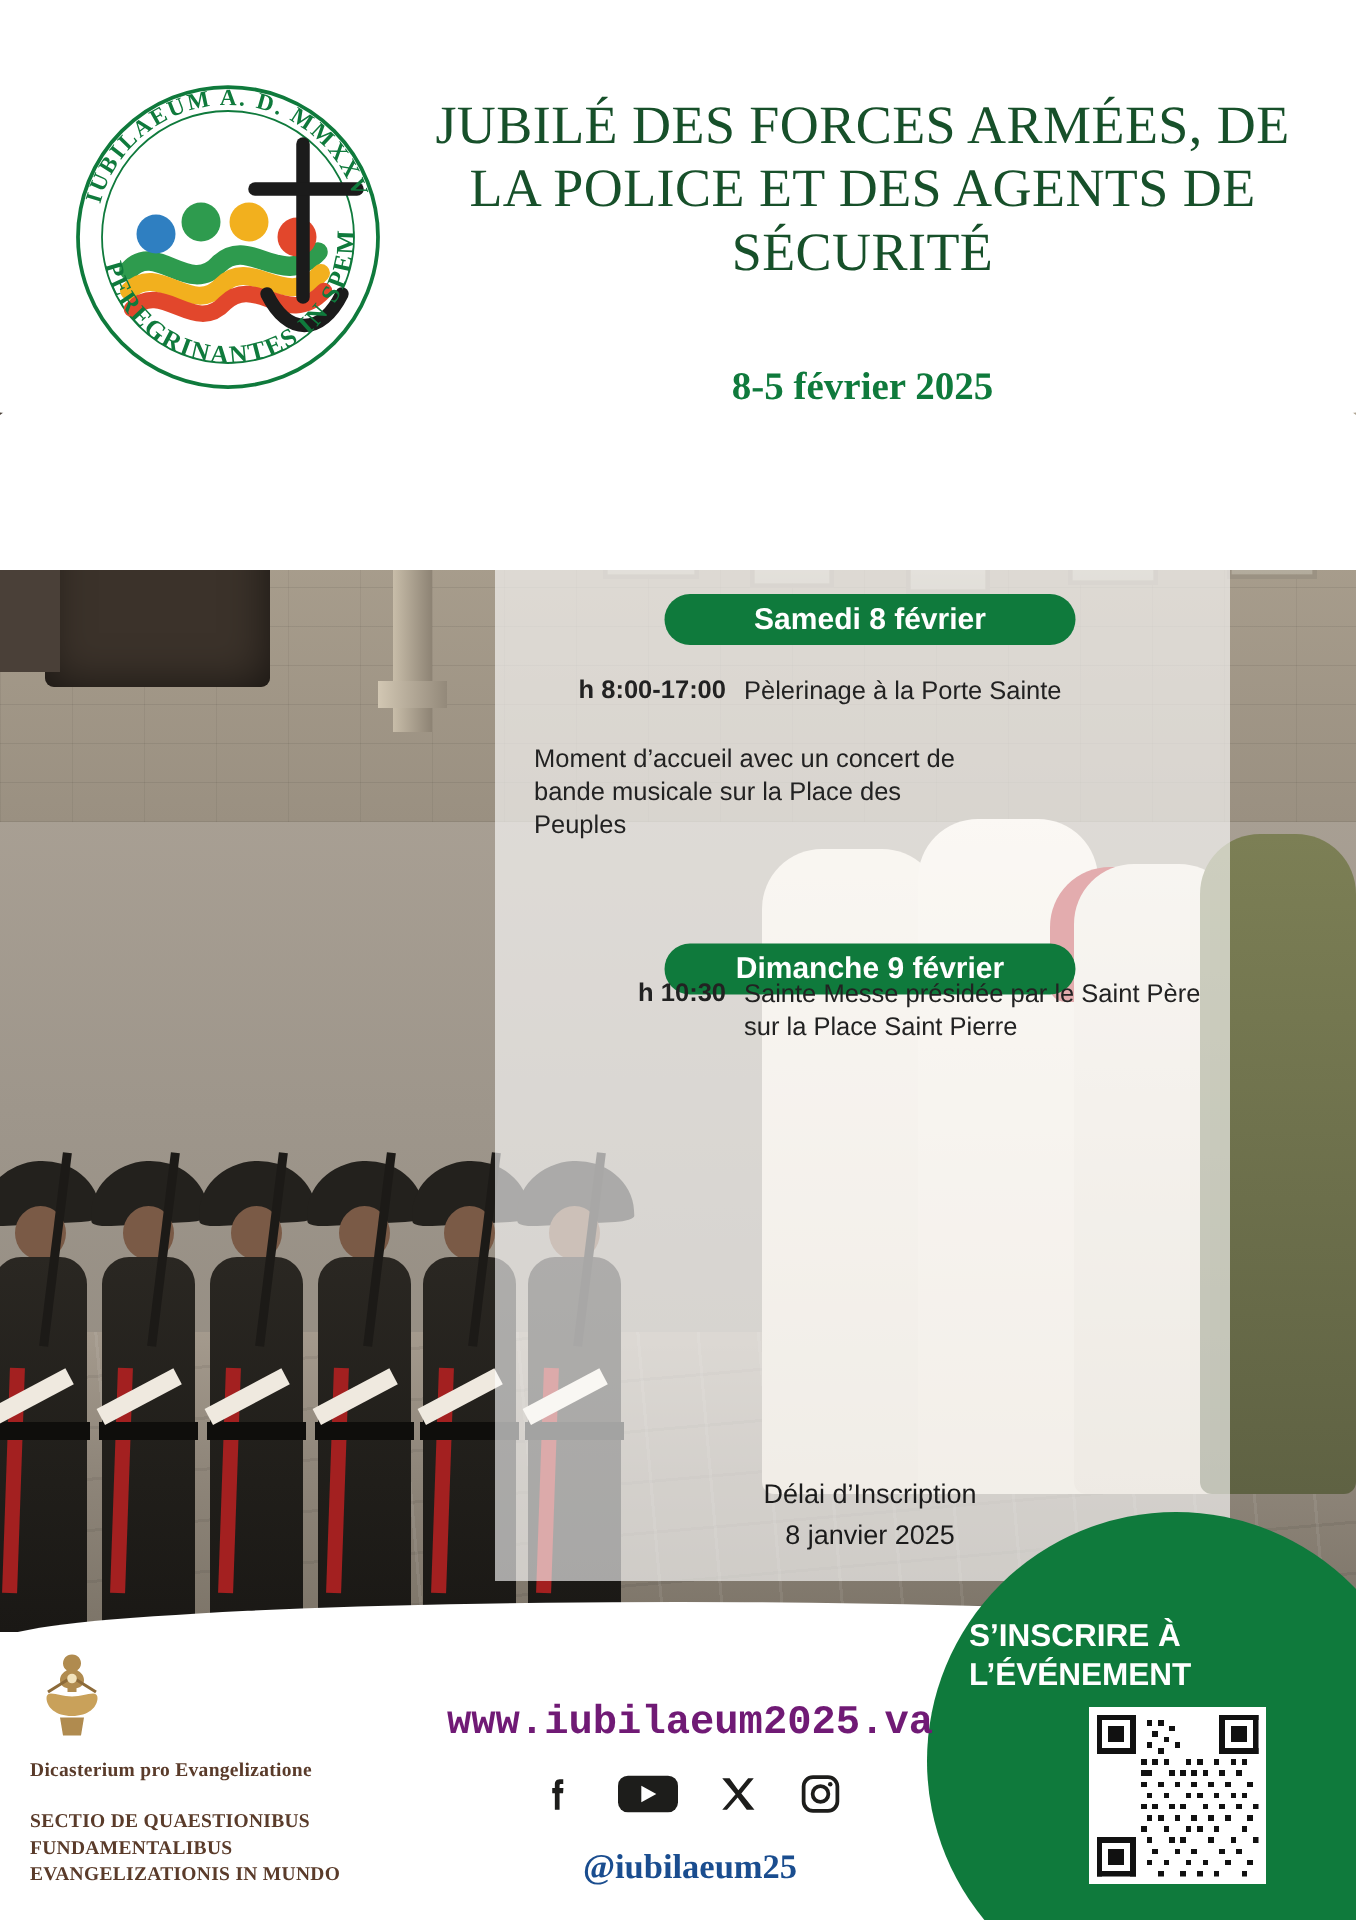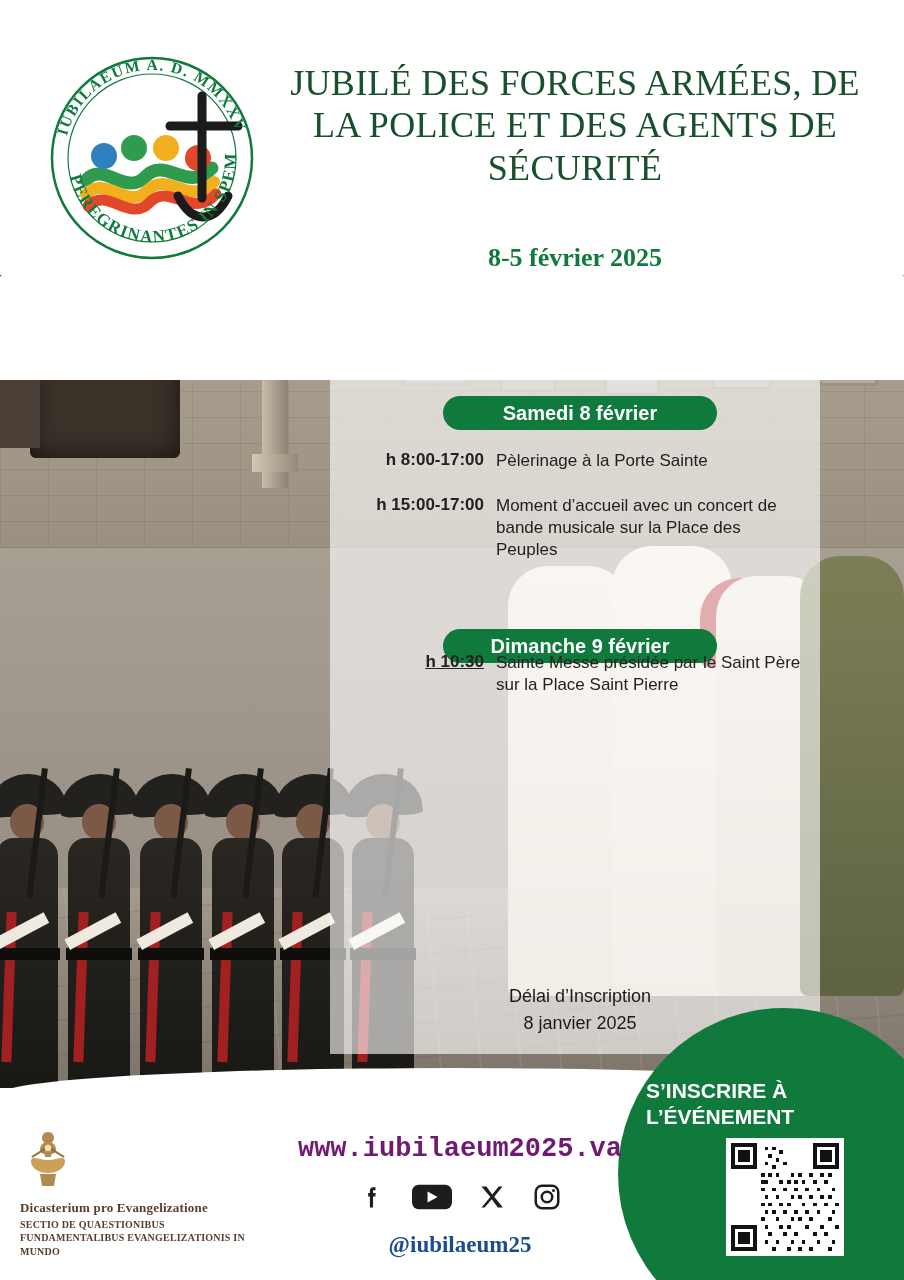--- a/index.html
+++ b/index.html
@@ -194,21 +194,21 @@
   }
   .row .desc {
     font-size: 17px; color: #222; line-height: 1.30;
     font-family: "Liberation Sans", sans-serif;
   }
   #row1 { left: 356px; top: 450px; width: 460px; }
   #row1 .time { width: 128px; margin-right: 12px; }
   #row2 { left: 356px; top: 495px; width: 460px; }
   #row2 .time { width: 128px; margin-right: 12px; }
   #row3 { left: 356px; top: 652px; width: 460px; }
-  #row3 .time { width: 140px; margin-right: 12px; text-decoration: underline; }
+  #row3 .time { width: 140px; margin-right: 12px; }
 
   .deadline {
     position: absolute; left: 380px; top: 946px; width: 400px;
     text-align: center; z-index: 10;
     font-size: 18px; color: #1b1b1b; line-height: 1.5;
     font-family: "Liberation Sans", sans-serif;
     margin-top: 37px;
   }
 
   
@@ -260,21 +260,21 @@
     position: absolute; left: 20px; bottom: 22px; width: 240px;
     text-align: left; z-index: 16; color: #3a2a22;
   }
   .dicastery .crest { margin: 0 auto 4px; width: 56px; height: 62px; }
   .dic-1 {
     font-family: "Liberation Serif", serif; font-weight: bold;
     font-size: 13px; letter-spacing: .2px; color: #5a3b2a;
   }
   .dic-2 {
     font-family: "Liberation Serif", serif; font-weight: bold;
-    font-size: 10px; letter-spacing: .2px; color: #5a3b2a; margin-top: 2px;
+    font-size: 13px; letter-spacing: .2px; color: #5a3b2a; margin-top: 17px;
     line-height: 1.35;
   }
 </style>
 </head>
 <body>
 
 <div class="poster">
 
   <div class="photo">
     <div class="bldg-stone"></div>
@@ -395,21 +395,20 @@
   <div class="dates">8-5 février 2025</div>
 
   <div class="day-pill" id="pill-sat">Samedi 8 février</div>
 
   <div class="row" id="row1">
     <div class="time">h 8:00-17:00</div>
     <div class="desc">Pèlerinage à la Porte Sainte</div>
   </div>
 
   <div class="row" id="row2">
-    <div class="time">h 15:00-17:00</div>
     <div class="desc" style="max-width:290px">Moment d’accueil avec un concert de bande musicale sur la Place des Peuples</div>
   </div>
 
   <div class="day-pill" id="pill-sun">Dimanche 9 février</div>
 
   <div class="row" id="row3">
     <div class="time">h 10:30</div>
     <div class="desc" style="max-width:320px">Sainte Messe présidée par le Saint Père sur la Place Saint Pierre</div>
   </div>
 

